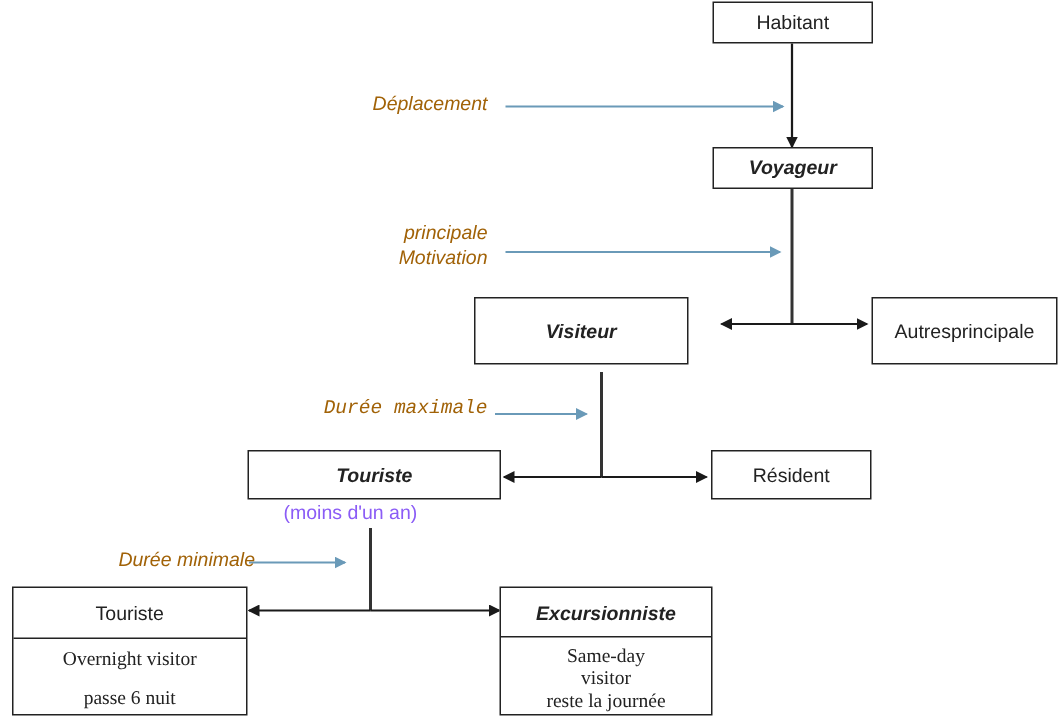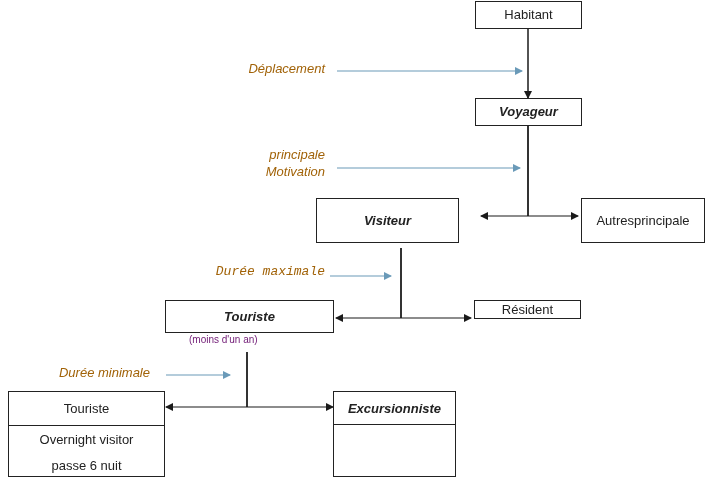--- a/index.html
+++ b/index.html
@@ -3,25 +3,25 @@
 <meta charset="utf-8">
 <style>
   html, body { margin: 0; padding: 0; background: #ffffff; }
   body { width: 708px; height: 480px; position: relative; overflow: hidden;
          font-family: "Liberation Sans", "DejaVu Sans", sans-serif; color: #222; }
   .box { position: absolute; border: 1px solid #222; background: #fff; box-sizing: border-box;
          display: flex; align-items: center; justify-content: center; text-align: center;
          font-size: 13px; line-height: 16px; }
   .bi { font-weight: bold; font-style: italic; }
   .label { position: absolute; font-style: italic; font-size: 13px; color: #a16207; text-align: right; line-height: 17px; }
-  .note { position: absolute; font-size: 10px; color: #701a75; }
+  .note { position: absolute; font-size: 13px; color: #8b5cf6; }
   svg.lines { position: absolute; left: 0; top: 0; }
   .split { position: absolute; border: 1px solid #222; box-sizing: border-box; background: #fff; }
   .split .head { height: 33px; border-bottom: 1px solid #222; display: flex; align-items: center; justify-content: center; font-size: 13px; }
-  .split .body { display: flex; flex-direction: column; align-items: center; justify-content: space-around; font-size: 13px; text-align: center; }
+  .split .body { display: flex; flex-direction: column; align-items: center; justify-content: space-around; font-size: 13px; text-align: center; font-family: Liberation Serif, serif; }
 </style>
 </head>
 <body>
 
 <svg class="lines" width="708" height="480">
   <defs>
     <marker id="ah" markerWidth="8" markerHeight="8" refX="7" refY="4" orient="auto" markerUnits="userSpaceOnUse">
       <path d="M0,0 L8,4 L0,8 Z" fill="#1a1a1a"></path>
     </marker>
     <marker id="ahb" markerWidth="8" markerHeight="8" refX="7" refY="4" orient="auto" markerUnits="userSpaceOnUse">
@@ -59,35 +59,40 @@
   <span>Visiteur</span>
 </div>
 <div class="box" style="left:581px;top:198px;width:124px;height:45px;flex-direction:row;">
   <span>Autres</span>
   <span>principale</span>
 </div>
 <div class="box bi" style="left:165px;top:300px;width:169px;height:33px;">
   <span>Touriste</span>
 </div>
 <div class="note" style="left:189px;top:334px;">(moins d'un an)</div>
-<div class="box" style="left:474px;top:300px;width:107px;height:19px;">
+<div class="box" style="left:474px;top:300px;width:107px;height:33px;">
   <span>Résident</span>
 </div>
 
 <div class="split" style="left:8px;top:391px;width:157px;height:86px;">
   <div class="head">Touriste</div>
   <div class="body" style="height:52px;">
     <span>Overnight visitor</span>
     <span>passe 6 nuit</span>
   </div>
 </div>
 
-<div class="split" style="left:333px;top:391px;width:123px;height:86px;">
+<div class="split" style="left:333px;top:391px;width:142px;height:86px;">
   <div class="head bi" style="height:32px;">Excursionniste</div>
+  <div class="body" style="height:53px;line-height:15px;justify-content:center;">
+    <span>Same-day</span>
+    <span>visitor</span>
+    <span>reste la journée</span>
+  </div>
 </div>
 
 <div class="label" style="left:200px;top:60px;width:125px;">Déplacement</div>
 <div class="label" style="left:200px;top:146px;width:125px;">
   <div>principale</div>
   <div>Motivation</div>
 </div>
 <div class="label" style="left:170px;top:263px;width:155px;font-family:Liberation Mono, monospace;">Durée maximale</div>
-<div class="label" style="left:12px;top:364px;width:138px;">Durée minimale</div>
+<div class="label" style="left:32px;top:364px;width:138px;">Durée minimale</div>
 
 </body></html>

